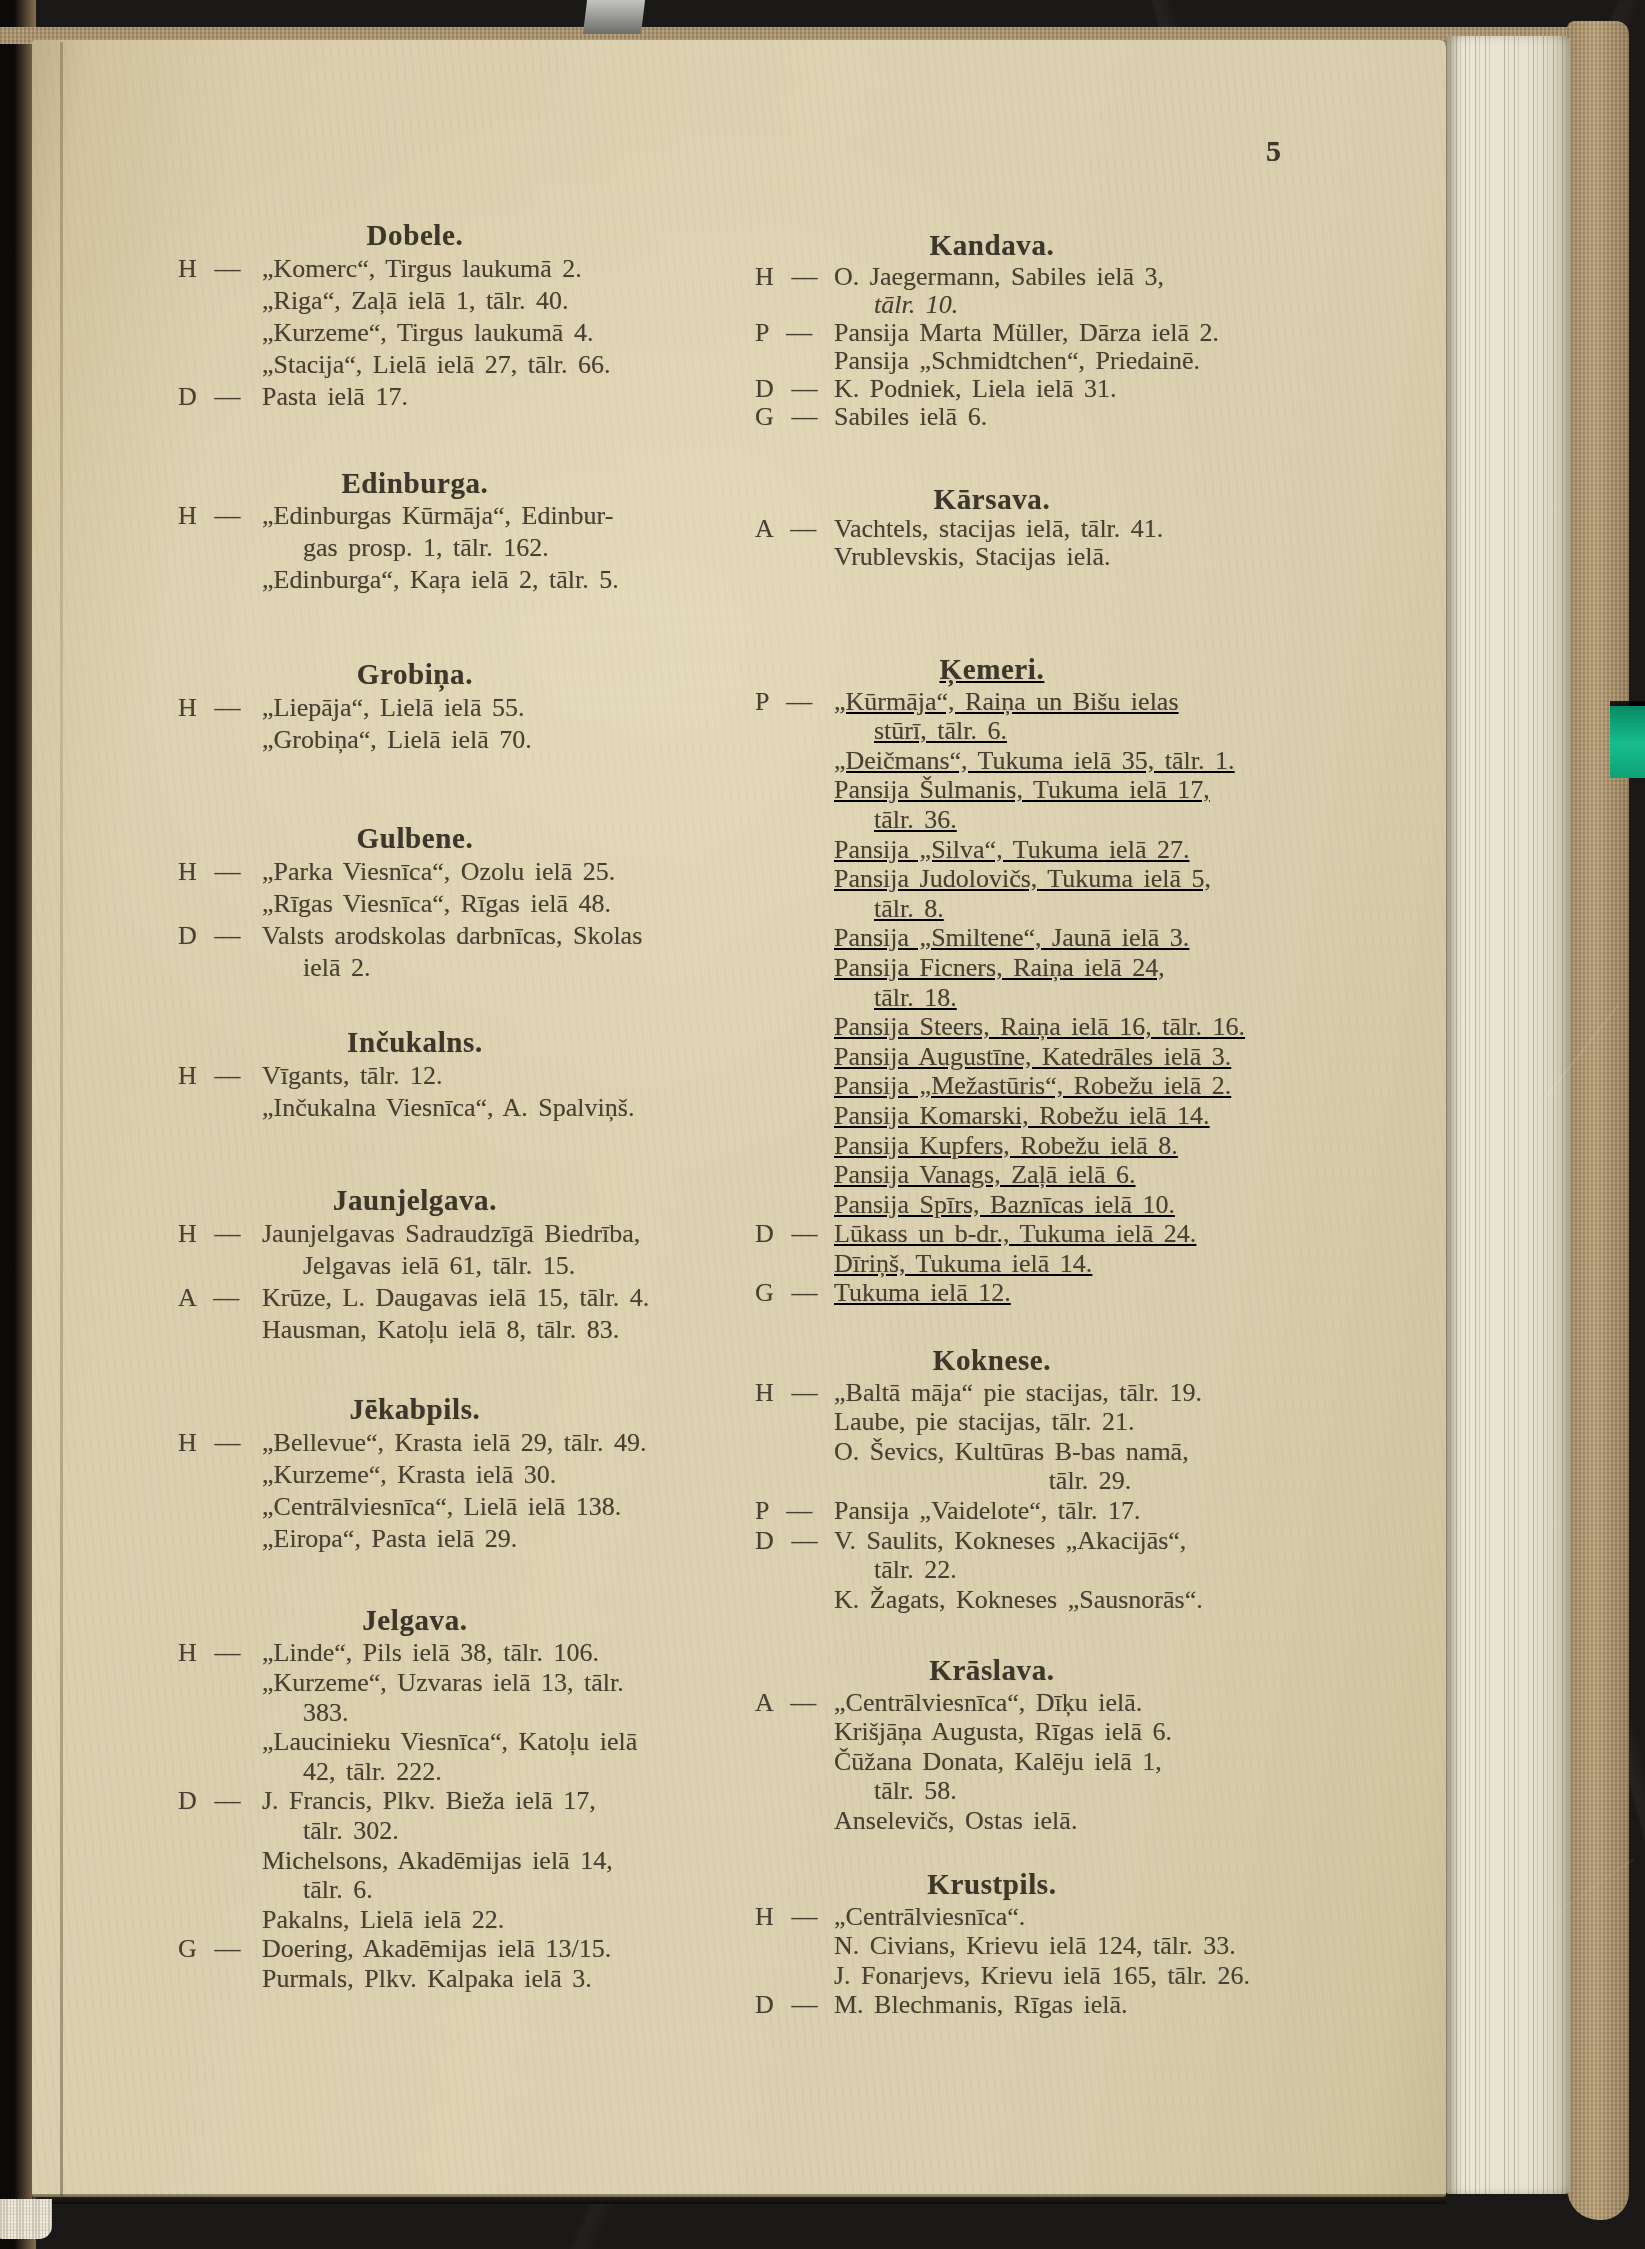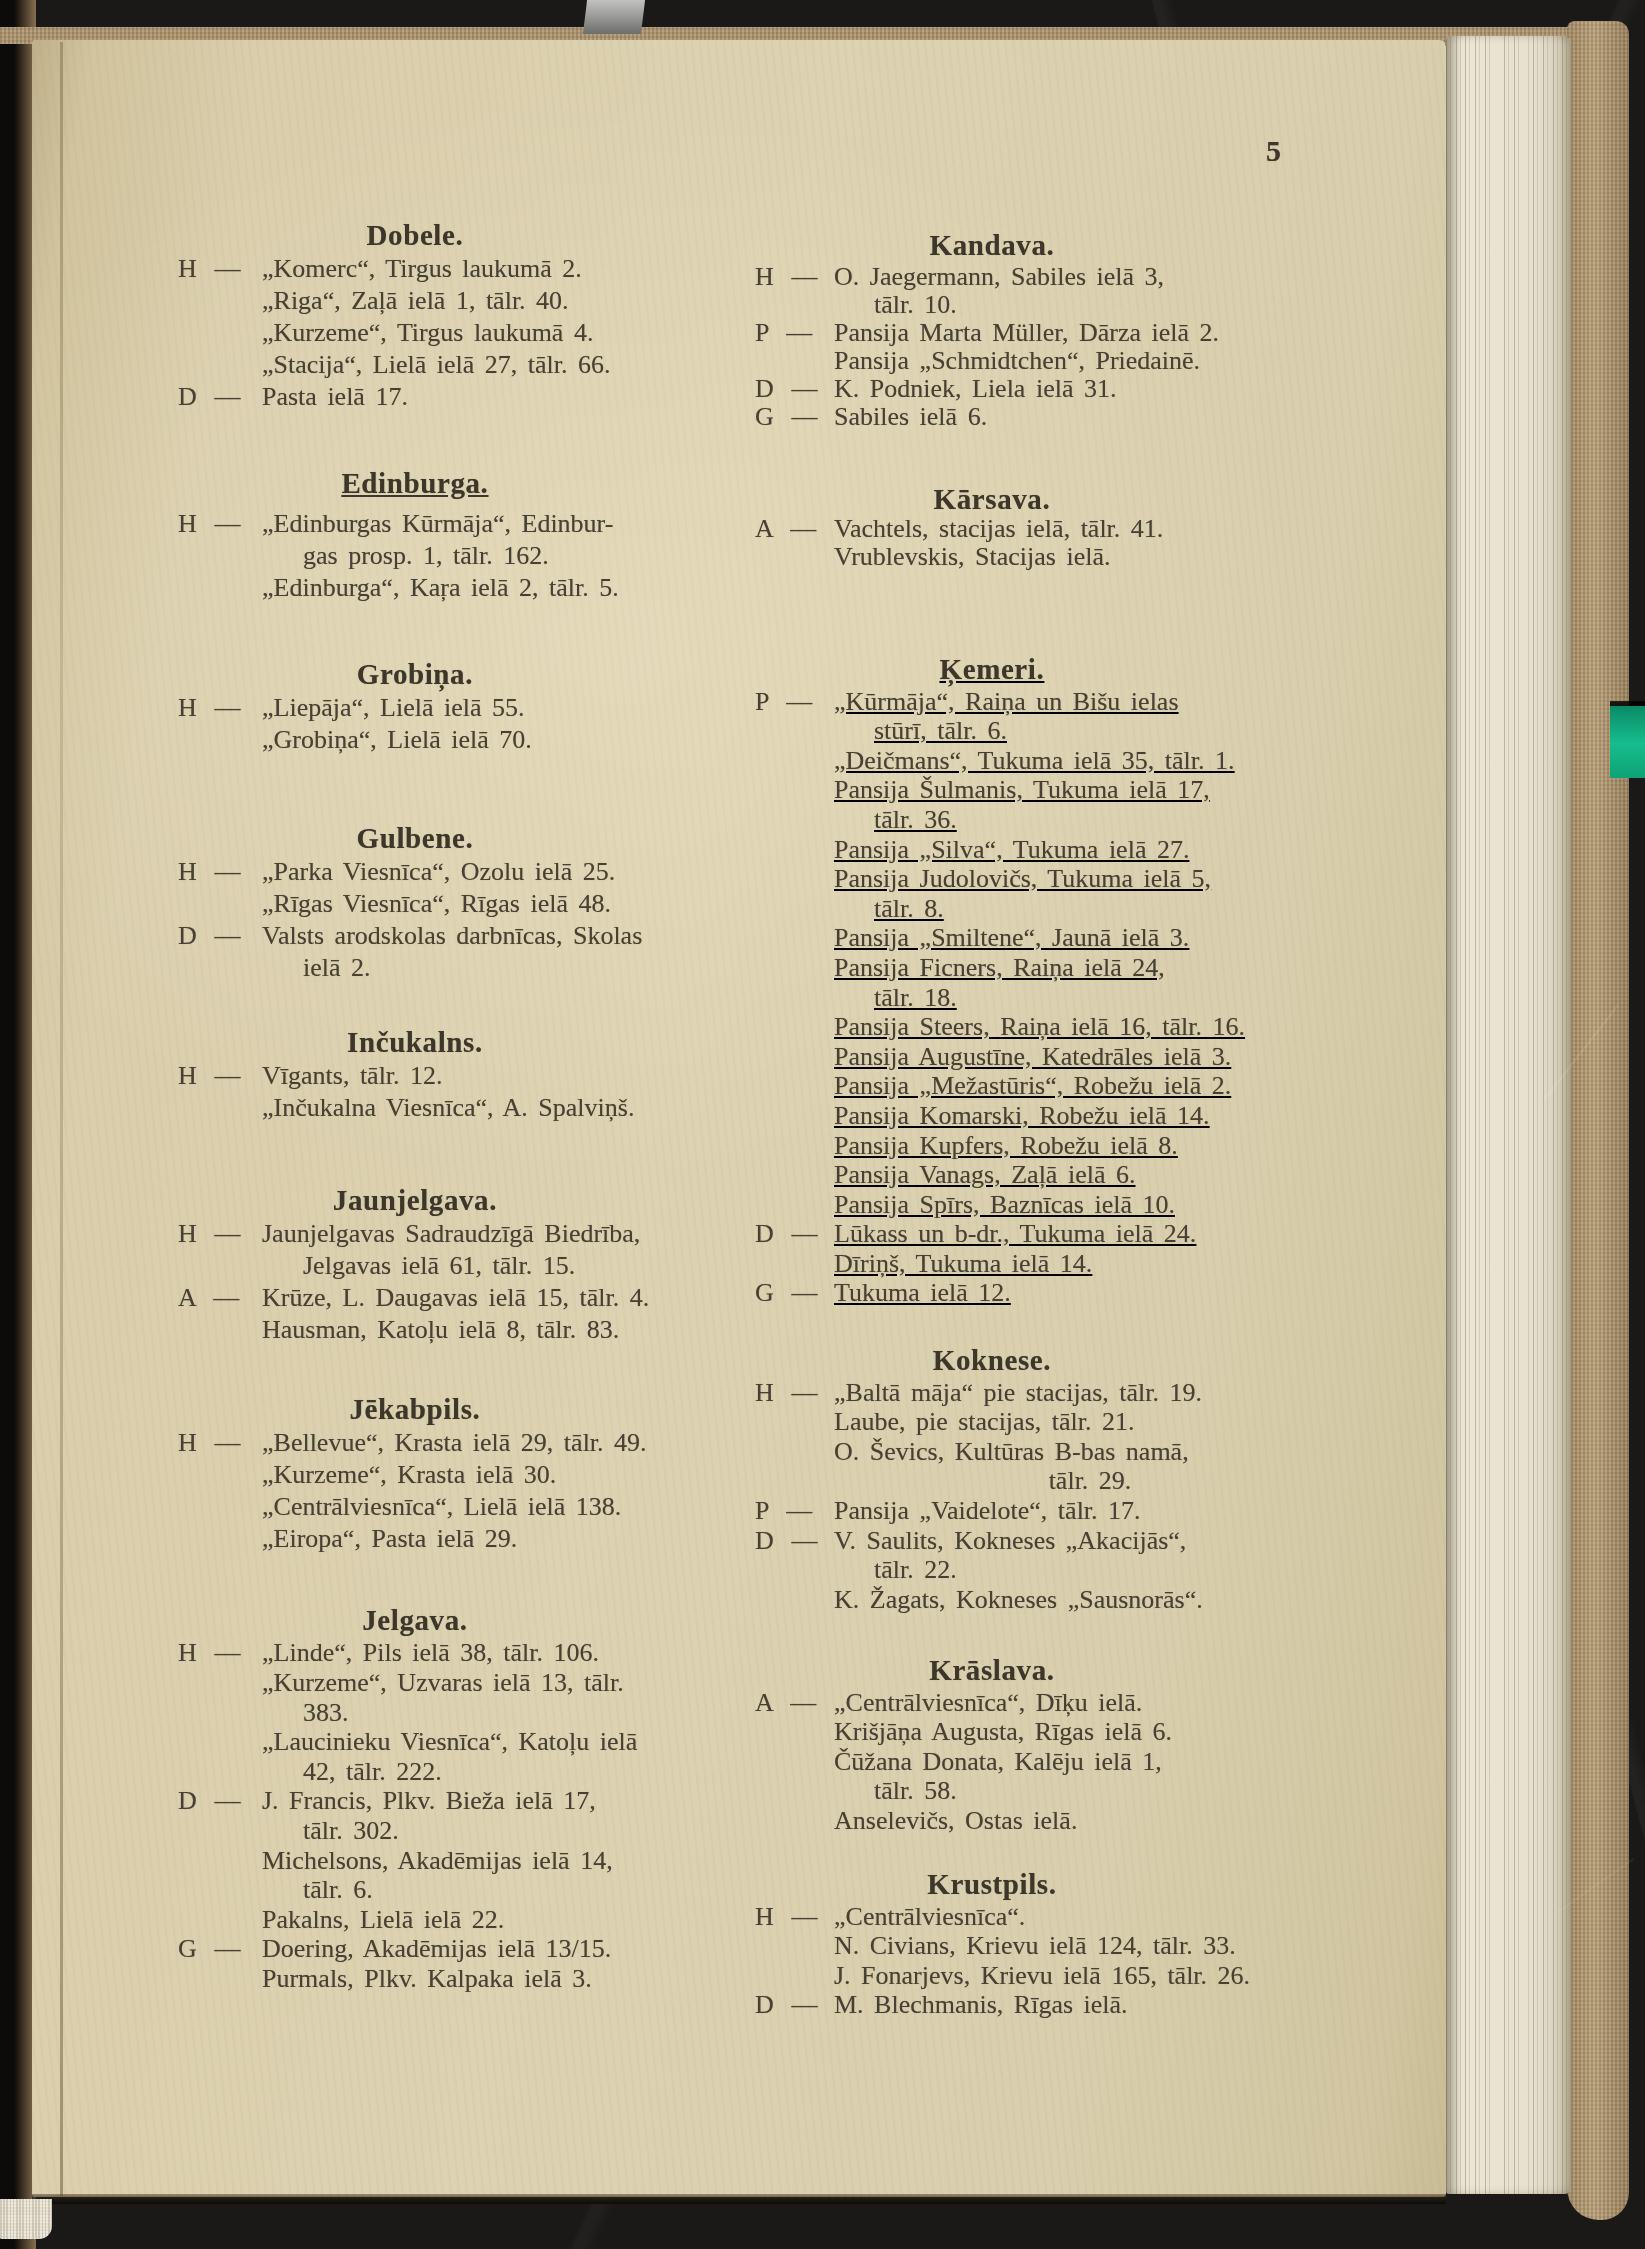--- a/index.html
+++ b/index.html
@@ -126,21 +126,21 @@
   <div id="col-left" class="text-col">
       <div class="section" style="top: 219px;">
         <div class="sec-title" style="margin-bottom: 2.4px;">Dobele.</div>
         <div class="line" style="line-height: 32px; height: 32px;"><span class="marker">H —</span><span>„Komerc“, Tirgus laukumā 2.</span></div>
         <div class="line" style="line-height: 32px; height: 32px;"><span>„Riga“, Zaļā ielā 1, tālr. 40.</span></div>
         <div class="line" style="line-height: 32px; height: 32px;"><span>„Kurzeme“, Tirgus laukumā 4.</span></div>
         <div class="line" style="line-height: 32px; height: 32px;"><span>„Stacija“, Lielā ielā 27, tālr. 66.</span></div>
         <div class="line" style="line-height: 32px; height: 32px;"><span class="marker">D —</span><span>Pasta ielā 17.</span></div>
       </div>
       <div class="section" style="top: 467px;">
-        <div class="sec-title" style="margin-bottom: 9px; text-decoration: underline;">Edinburga.</div>
+        <div class="sec-title" style="margin-bottom: 1px;">Edinburga.</div>
         <div class="line" style="line-height: 32px; height: 32px;"><span class="marker">H —</span><span>„Edinburgas Kūrmāja“, Edinbur-</span></div>
         <div class="line i2" style="line-height: 32px; height: 32px;"><span>gas prosp. 1, tālr. 162.</span></div>
         <div class="line" style="line-height: 32px; height: 32px;"><span>„Edinburga“, Kaŗa ielā 2, tālr. 5.</span></div>
       </div>
       <div class="section" style="top: 658px;">
         <div class="sec-title" style="margin-bottom: 2.4px;">Grobiņa.</div>
         <div class="line" style="line-height: 32px; height: 32px;"><span class="marker">H —</span><span>„Liepāja“, Lielā ielā 55.</span></div>
         <div class="line" style="line-height: 32px; height: 32px;"><span>„Grobiņa“, Lielā ielā 70.</span></div>
       </div>
       <div class="section" style="top: 822px;">
@@ -182,21 +182,21 @@
         <div class="line i2" style="line-height: 29.6px; height: 29.6px;"><span>tālr. 6.</span></div>
         <div class="line" style="line-height: 29.6px; height: 29.6px;"><span>Pakalns, Lielā ielā 22.</span></div>
         <div class="line" style="line-height: 29.6px; height: 29.6px;"><span class="marker">G —</span><span>Doering, Akadēmijas ielā 13/15.</span></div>
         <div class="line" style="line-height: 29.6px; height: 29.6px;"><span>Purmals, Plkv. Kalpaka ielā 3.</span></div>
       </div>
     </div>
   <div id="col-right" class="text-col">
       <div class="section" style="top: 229px;">
         <div class="sec-title" style="margin-bottom: 1.6px;">Kandava.</div>
         <div class="line" style="line-height: 28px; height: 28px;"><span class="marker">H —</span><span>O. Jaegermann, Sabiles ielā 3,</span></div>
-        <div class="line i2" style="line-height: 28px; height: 28px;"><span>tālr. 10.</span></div>
+        <div class="line i2" style="line-height: 28px; height: 28px; font-style: italic;"><span>tālr. 10.</span></div>
         <div class="line" style="line-height: 28px; height: 28px;"><span class="marker">P —</span><span>Pansija Marta Müller, Dārza ielā 2.</span></div>
         <div class="line" style="line-height: 28px; height: 28px;"><span>Pansija „Schmidtchen“, Priedainē.</span></div>
         <div class="line" style="line-height: 28px; height: 28px;"><span class="marker">D —</span><span>K. Podniek, Liela ielā 31.</span></div>
         <div class="line" style="line-height: 28px; height: 28px;"><span class="marker">G —</span><span>Sabiles ielā 6.</span></div>
       </div>
       <div class="section" style="top: 483px;">
         <div class="sec-title" style="margin-bottom: 0;">Kārsava.</div>
         <div class="line" style="line-height: 28px; height: 28px;"><span class="marker">A —</span><span>Vachtels, stacijas ielā, tālr. 41.</span></div>
         <div class="line" style="line-height: 28px; height: 28px;"><span>Vrublevskis, Stacijas ielā.</span></div>
       </div>

